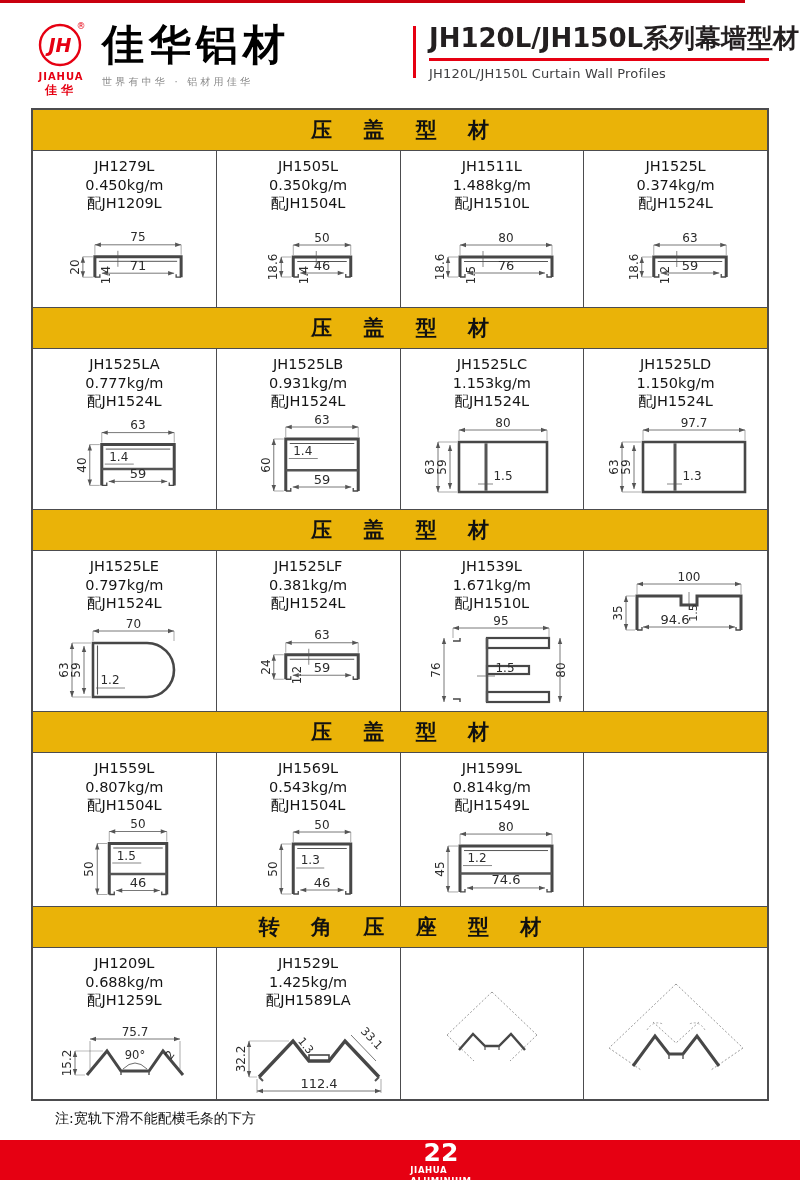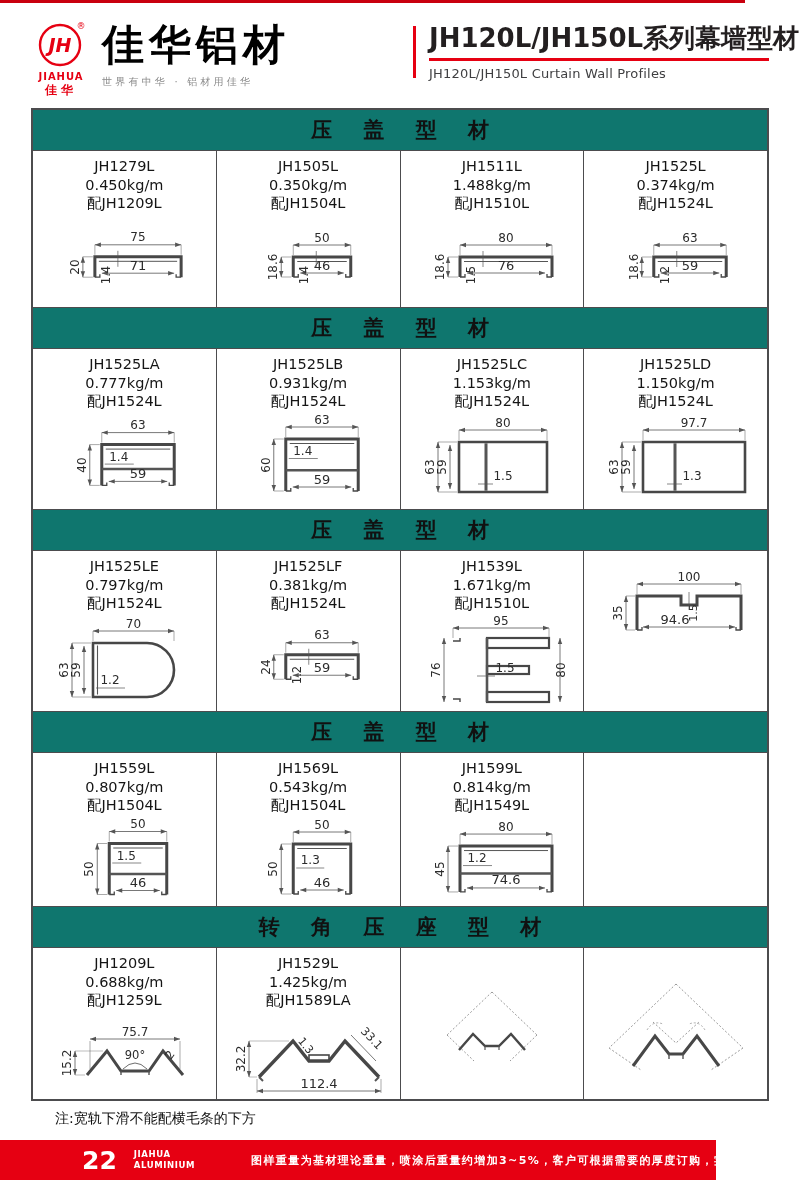--- a/index.html
+++ b/index.html
@@ -14,36 +14,36 @@
   .namecol{position:absolute;left:102px;top:24px;width:305px;}
   .brandname{font-size:42px;font-weight:900;letter-spacing:5px;line-height:1;color:#000000;white-space:nowrap;}
   .slogan{font-size:10px;color:#8a8a8a;letter-spacing:3.2px;margin-top:9px;white-space:nowrap;}
   .hdivider{position:absolute;left:413px;top:26px;width:3px;height:52px;background:#e60012;}
   .titlecol{position:absolute;left:429px;top:24px;}
   .ptitle{font-size:26px;font-weight:900;color:#231f20;line-height:1.1;white-space:nowrap;}
   .punder{width:340px;height:3px;background:#e60012;margin-top:5px;}
   .psub{font-size:13px;font-weight:normal;color:#3f3f41;margin-top:5px;letter-spacing:.2px;white-space:nowrap;}
   
   .catalog{margin:11px 31px 0 31px;border:2px solid #4c4c4e;background:#fff;}
-  .band{height:40px;background:#0f766e;border-top:1px solid #4c4c4e;border-bottom:1px solid #4c4c4e;
+  .band{height:40px;background:#eab308;border-top:1px solid #4c4c4e;border-bottom:1px solid #4c4c4e;
         display:flex;align-items:center;justify-content:center;font-size:21px;font-weight:bold;
         letter-spacing:12px;text-indent:12px;color:#111;}
   .band.first{border-top:none;}
   .prow{display:flex;}
   .cell{flex:1 1 0;border-right:1px solid #4c4c4e;box-sizing:border-box;display:flex;
         flex-direction:column;align-items:center;padding-top:6px;overflow:hidden;}
   .cell:last-child{border-right:none;}
   .r1{height:156px}.r2{height:160px}.r3{height:160px}.r4{height:153px}.r5{height:151px}
   .ctext{text-align:center;font-size:14.5px;line-height:1.28;color:#151515;}
   svg.drawing{display:block;margin-top:1px;}
   svg.drawing.corner{margin-top:24px;}
   
   .note{margin:9px 0 0 55px;font-size:14px;color:#111;}
-  .banner{position:absolute;left:0;top:1140px;width:716px;height:40px;background:#e60012;color:#fff;
-          display:flex;align-items:center;box-sizing:border-box;padding-left:82px;}
+  .banner{position:absolute;left:0;top:1140px;width:800px;height:40px;background:#e60012;color:#fff;
+          display:flex;align-items:center;box-sizing:border-box;padding-left:82px;flex-direction:column;}
   .pageno{font-size:25px;font-weight:bold;line-height:1;}
   .bdiv{width:1px;height:24px;background:#fff;margin:0 9px 0 8px;}
   .brand2{font-size:8.5px;font-weight:bold;line-height:1.25;letter-spacing:.6px;}
   .disclaimer{margin-left:56px;font-size:11px;font-weight:bold;letter-spacing:1.4px;white-space:nowrap;}
 </style>
 </head>
 <body>
 
 <div class="topline"></div>
 

